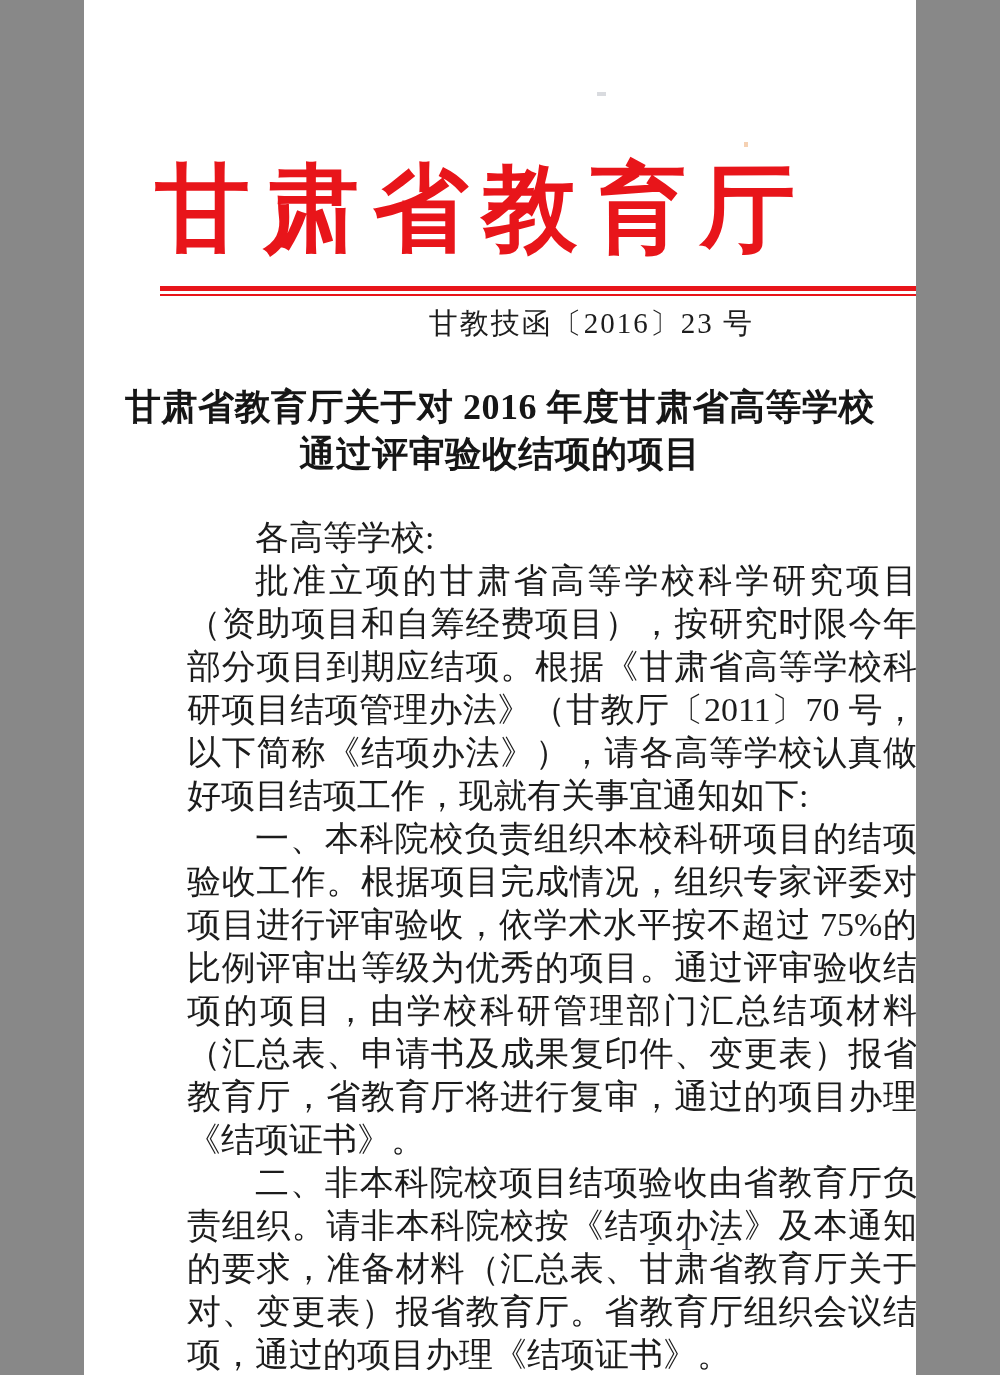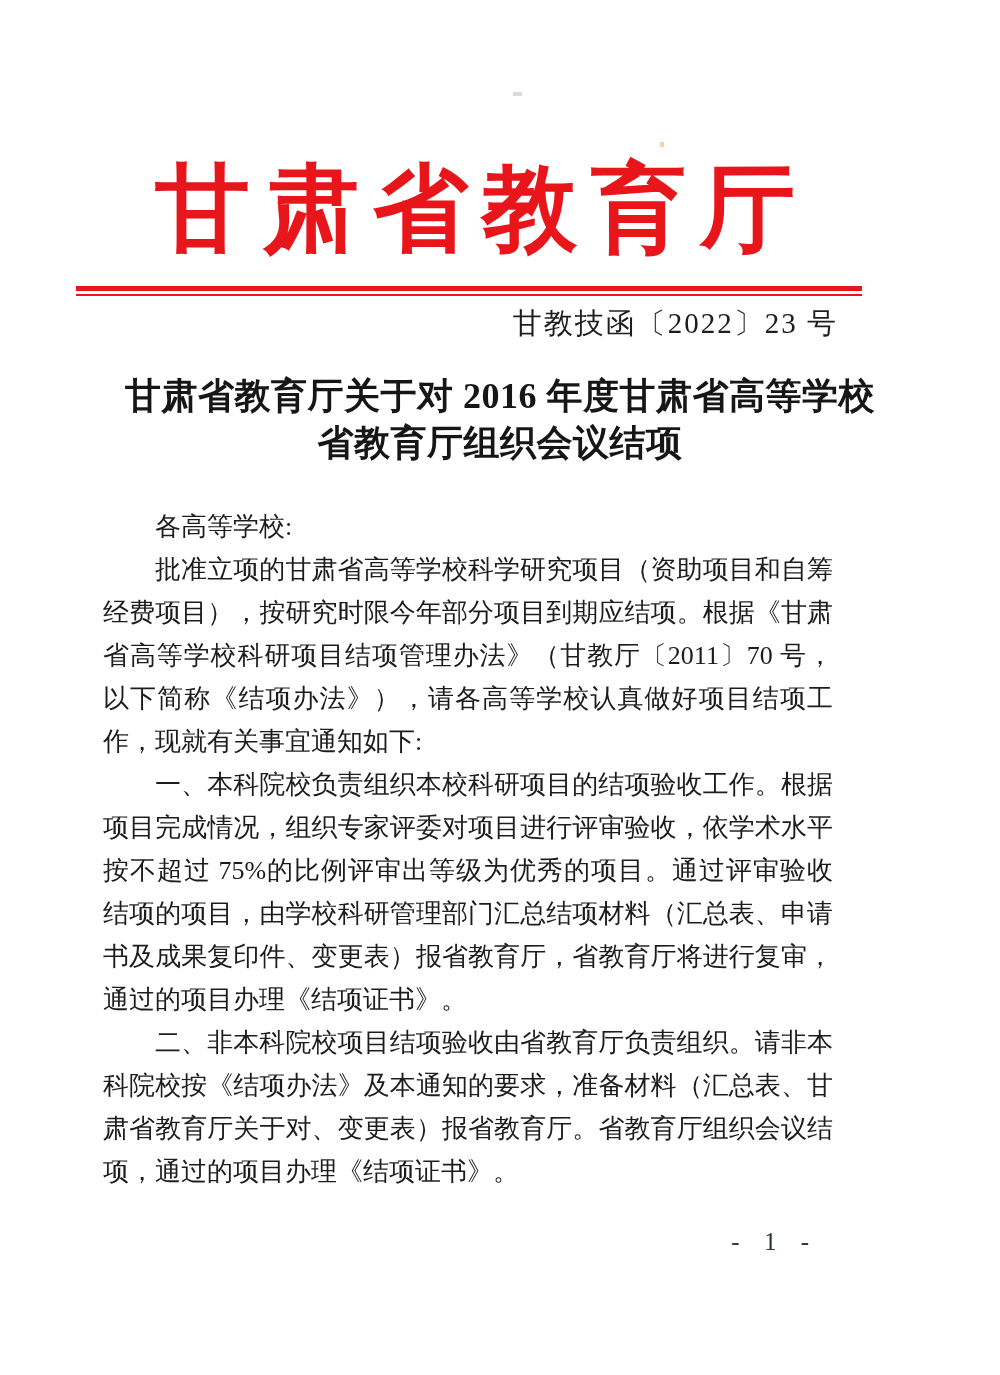--- a/index.html
+++ b/index.html
@@ -2,21 +2,21 @@
 <html><head>
 <meta charset="utf-8">
 <style>
   html, body {
     margin: 0;
     padding: 0;
     background: #888;
   }
   .page {
     position: relative;
-    width: 1000px;
+    width: 832px;
     height: 1375px;
     margin: 0 auto;
     background: #ffffff;
     font-family: "Liberation Serif", "DejaVu Serif", serif;
     overflow: hidden;
     box-sizing: border-box;
   }
   
   .masthead {
     margin-top: 160px;
@@ -44,34 +44,34 @@
     margin-top: 10px;
     text-align: right;
     padding-right: 162px;
     font-size: 29px;
     line-height: 34px;
     color: #1d1d1d;
     letter-spacing: 2px;
   }
   
   .notice-title {
-    margin-top: 33px;
+    margin-top: 44px;
     text-align: center;
     font-size: 36px;
     font-weight: 700;
     line-height: 47px;
     color: #161616;
     letter-spacing: 0.5px;
   }
   
   .body-text {
     margin-top: 38px;
     margin-left: 103px;
     width: 730px;
-    font-size: 26px;
+    font-size: 34px;
     line-height: 43px;
     color: #1c1c1c;
     text-align: justify;
     text-justify: inter-ideograph;
   }
   .body-text p {
     margin: 0;
     text-indent: 2em;
   }
   .salutation {
@@ -105,25 +105,25 @@
 </style>
 </head>
 <body>
 
 <div class="page">
 
   <div class="masthead">甘肃省教育厅</div>
 
   <div class="double-rule"></div>
 
-  <div class="doc-number">甘教技函〔2022〕23 号</div>
+  <div class="doc-number">甘教技函〔2016〕23 号</div>
 
   <div class="notice-title">
     <div>甘肃省教育厅关于对 2016 年度甘肃省高等学校</div>
-    <div>省教育厅组织会议结项</div>
+    <div>通过评审验收结项的项目</div>
   </div>
 
   <div class="body-text">
     <p class="salutation">各高等学校:</p>
     <p>批准立项的甘肃省高等学校科学研究项目（资助项目和自筹经费项目），按研究时限今年部分项目到期应结项。根据《甘肃省高等学校科研项目结项管理办法》（甘教厅〔2011〕70 号，以下简称《结项办法》），请各高等学校认真做好项目结项工作，现就有关事宜通知如下:</p>
     <p>一、本科院校负责组织本校科研项目的结项验收工作。根据项目完成情况，组织专家评委对项目进行评审验收，依学术水平按不超过 75%的比例评审出等级为优秀的项目。通过评审验收结项的项目，由学校科研管理部门汇总结项材料（汇总表、申请书及成果复印件、变更表）报省教育厅，省教育厅将进行复审，通过的项目办理《结项证书》。</p>
     <p>二、非本科院校项目结项验收由省教育厅负责组织。请非本科院校按《结项办法》及本通知的要求，准备材料（汇总表、甘肃省教育厅关于对、变更表）报省教育厅。省教育厅组织会议结项，通过的项目办理《结项证书》。</p>
   </div>
 
   <div class="page-number">- 1 -</div>

